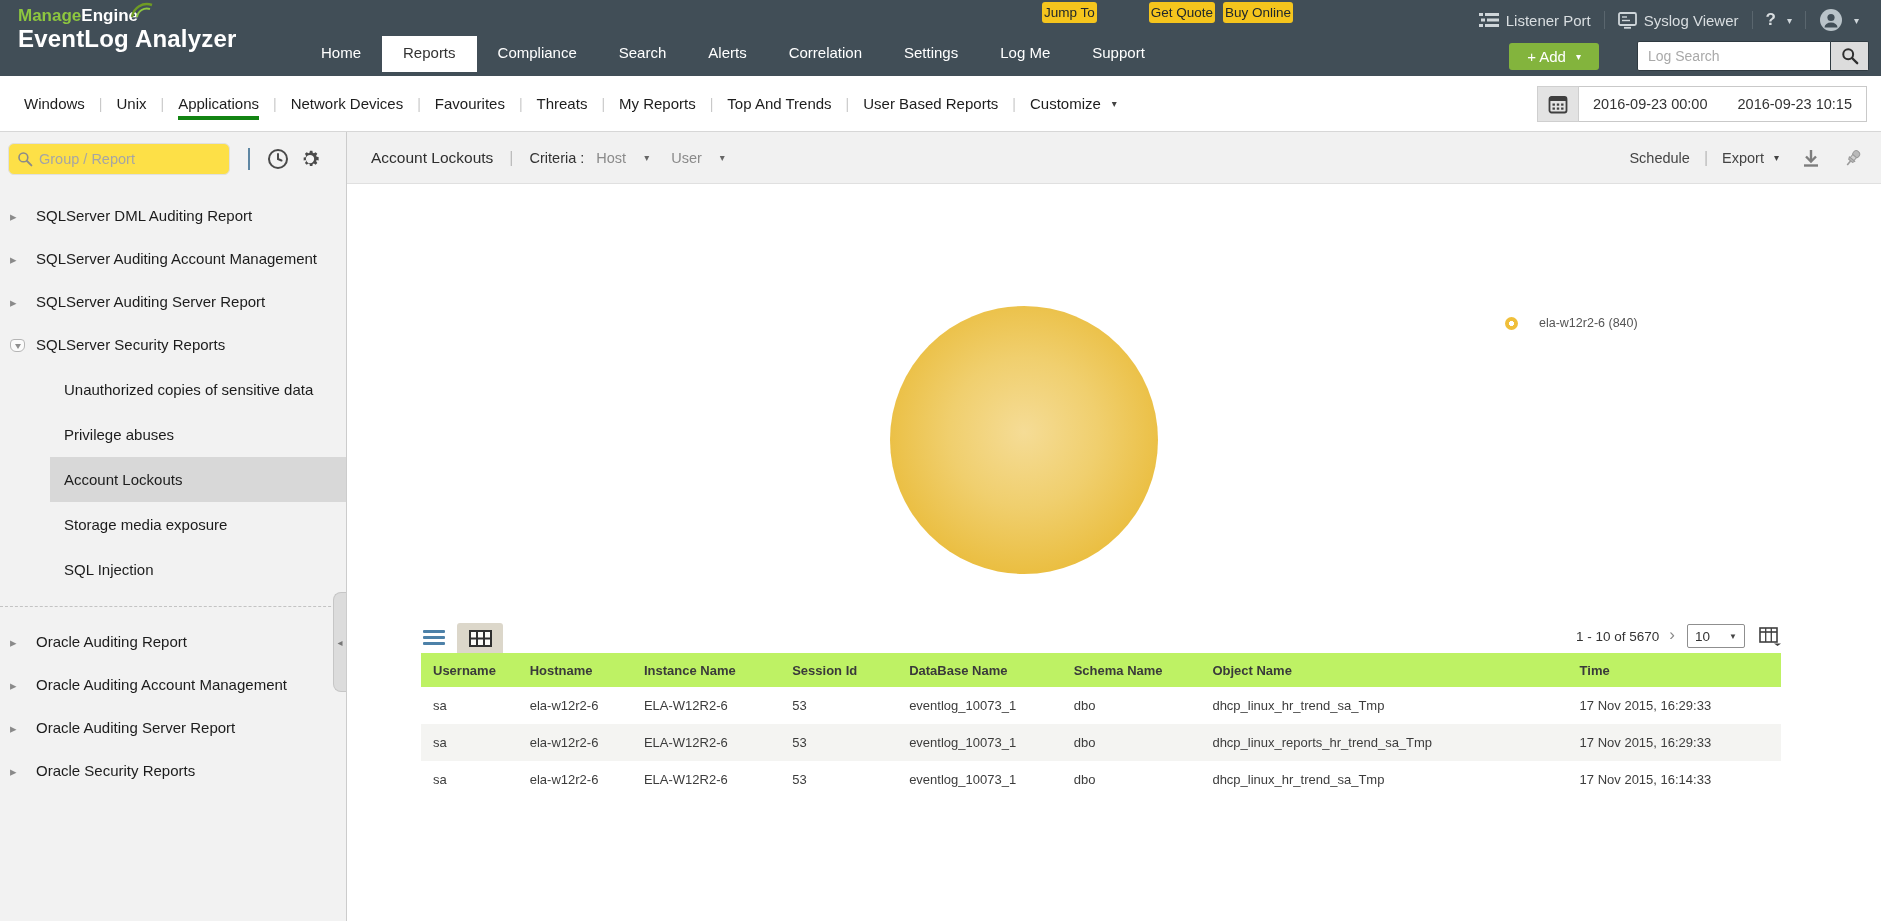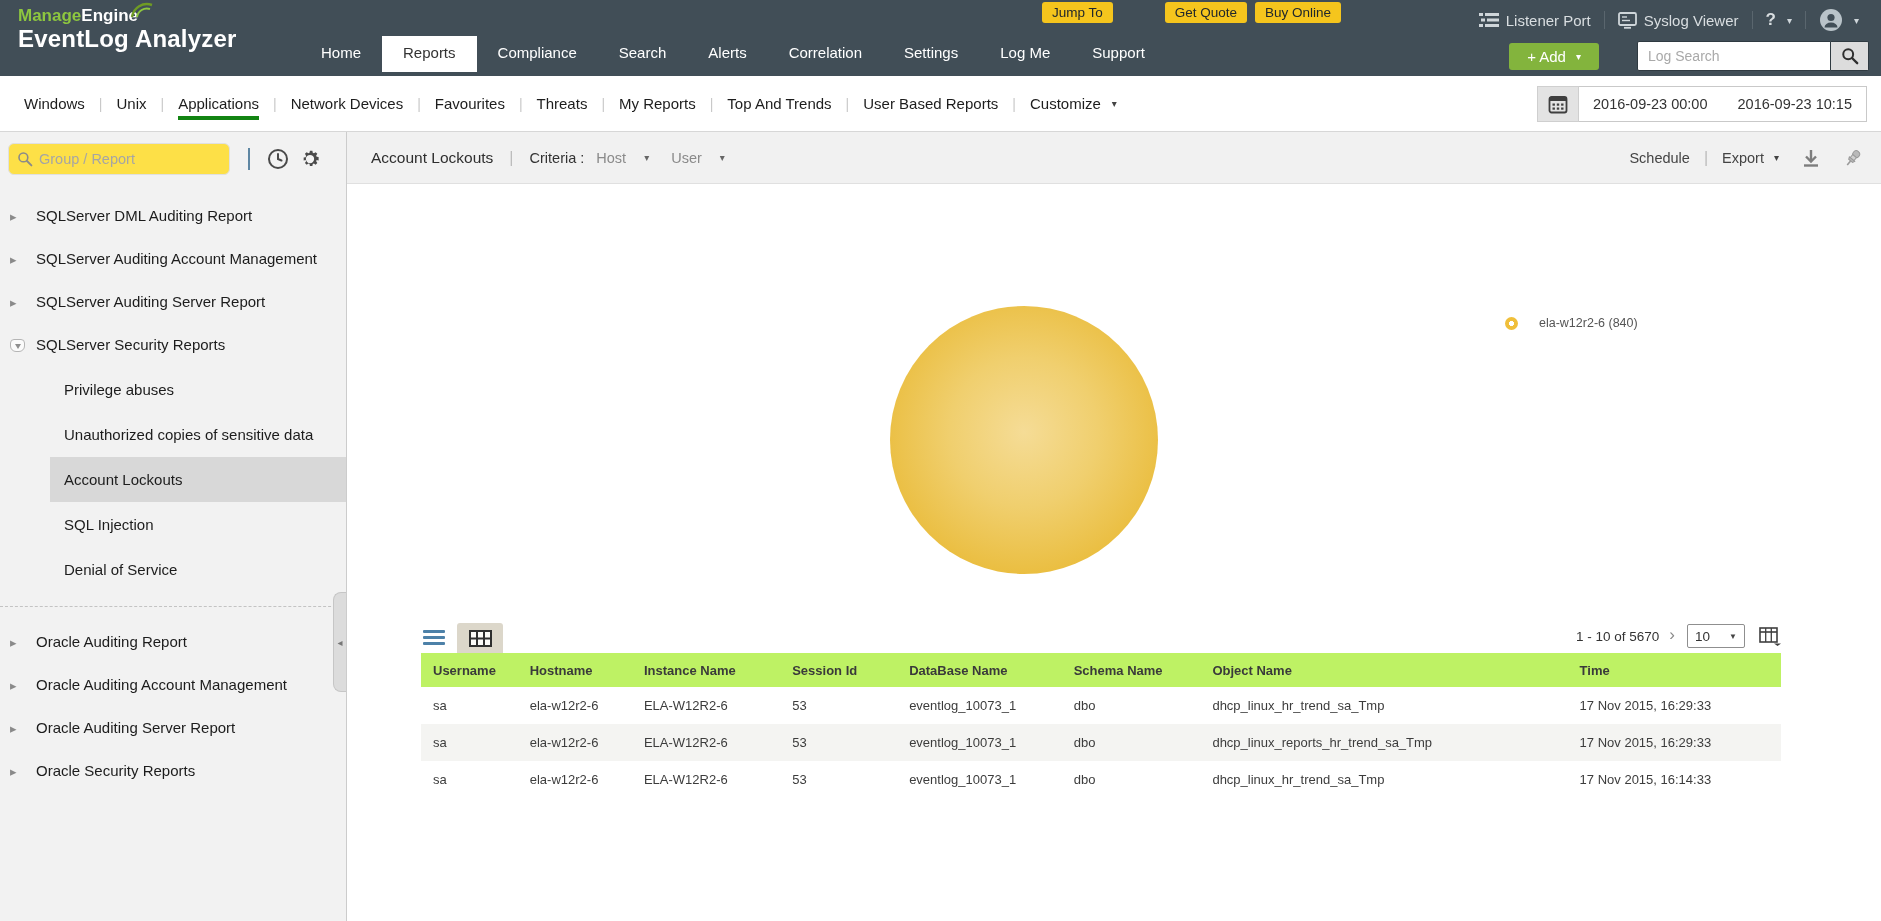--- a/index.html
+++ b/index.html
@@ -9,21 +9,21 @@
 
   
   .topbar { position:relative; height:76px; background:#414e57; }
   .logo { position:absolute; left:18px; top:7px; }
   .brand { position:relative; font-size:17px; font-weight:bold; line-height:18px; }
   .b-green { color:#8dc63f; }
   .b-white { color:#fff; }
   .swoosh { position:absolute; left:112px; top:-7px; }
   .product { color:#fff; font-size:24px; font-weight:bold; letter-spacing:0.2px; line-height:28px; }
   .promo { position:absolute; left:1042px; top:2px; display:flex; align-items:flex-start; }
-  .promo-btn { display:inline-block; background:#f5c51d; color:#20272c; font-size:13.5px; font-weight:500; padding:3px 10px; border-radius:3px; cursor:pointer; }
+  .promo-btn { display:inline-block; background:#f5c51d; color:#20272c; font-size:13.5px; font-weight:500; padding:3px 2px; border-radius:3px; cursor:pointer; }
   .promo-btn.jumpto { margin-right:44px; }
   .promo-btn + .promo-btn { margin-left:8px; }
   .utility { position:absolute; right:22px; top:8px; display:flex; align-items:center; color:#d9dee1; font-size:15px; }
   .u-item { display:flex; align-items:center; gap:7px; cursor:pointer; white-space:nowrap; }
   .u-sep { width:1px; height:18px; background:#5a666e; margin:0 13px; }
   .caret { font-size:10px; color:#cfd6da; margin-left:4px; }
   .mainnav { position:absolute; left:300px; bottom:4px; display:flex; align-items:flex-end;margin-top:20px; }
   .nav-item { display:inline-block; color:#fff; font-size:15px; padding:8px 21px 11px; cursor:pointer; white-space:nowrap; }
   .nav-item.active { background:#fff; color:#333; }
   .header-right { position:absolute; right:12px; bottom:5px; display:flex; align-items:center; }
@@ -277,25 +277,25 @@
           <span class="tcaret">▸</span>
           <span class="t-label">SQLServer Auditing Server Report</span>
         </div>
         <div class="t-item">
           <span class="texp">
               <i></i>
             </span>
           <span class="t-label">SQLServer Security Reports</span>
         </div>
         <div class="t-children">
+          <div class="t-child"><span class="t-label">Unauthorized copies of sensitive data</span></div>
           <div class="t-child"><span class="t-label">Privilege abuses</span></div>
-          <div class="t-child"><span class="t-label">Unauthorized copies of sensitive data</span></div>
           <div class="t-child selected"><span class="t-label">Account Lockouts</span></div>
+          <div class="t-child"><span class="t-label">Storage media exposure</span></div>
           <div class="t-child"><span class="t-label">SQL Injection</span></div>
-          <div class="t-child"><span class="t-label">Denial of Service</span></div>
         </div>
         <div class="t-divider"></div>
         <div class="t-item">
           <span class="tcaret">▸</span>
           <span class="t-label">Oracle Auditing Report</span>
         </div>
         <div class="t-item">
           <span class="tcaret">▸</span>
           <span class="t-label">Oracle Auditing Account Management</span>
         </div>

